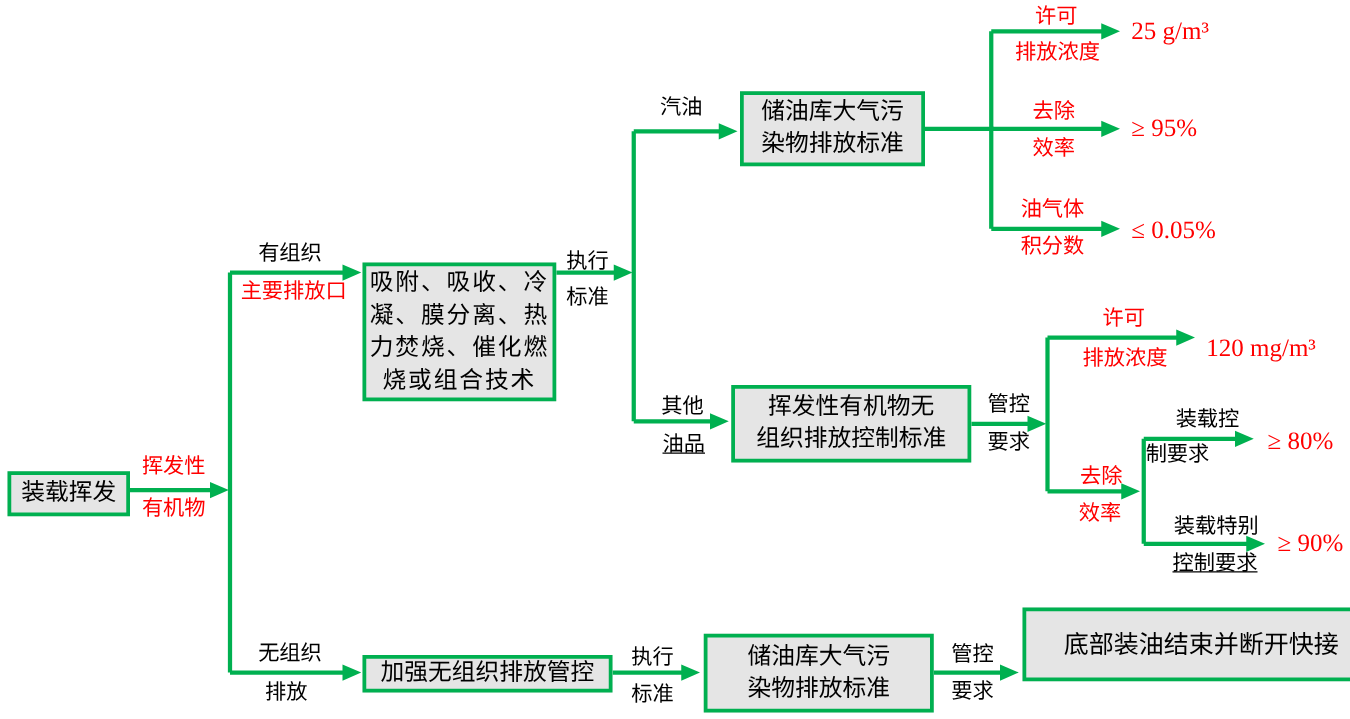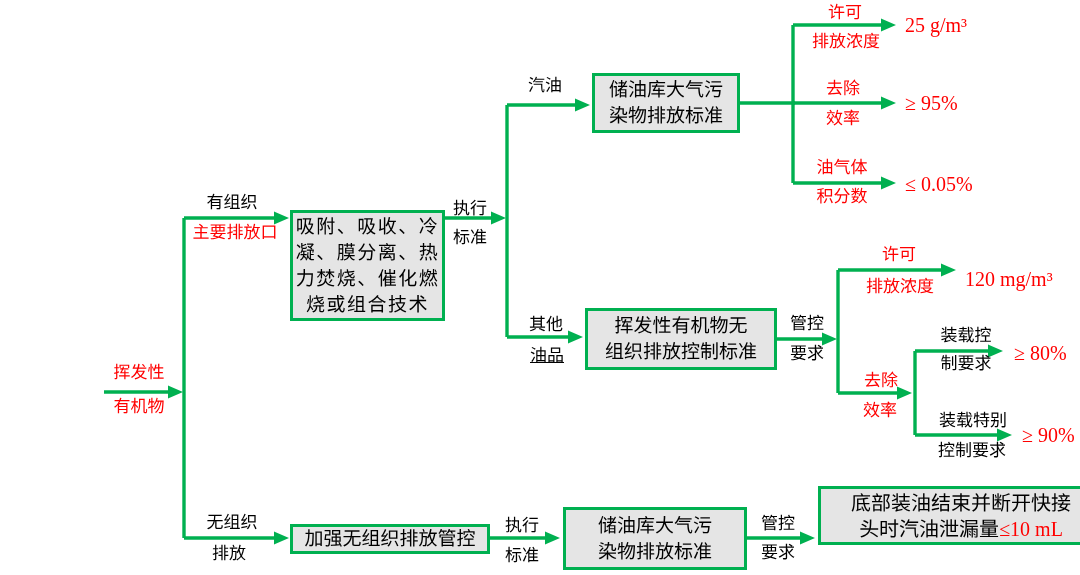--- a/index.html
+++ b/index.html
@@ -69,40 +69,40 @@
       <polygon points="837,339 822,332.5 822,345.5"></polygon>
       <polygon points="956,270 941,263.5 941,276.5"></polygon>
       <polygon points="912,393 897,386.5 897,399.5"></polygon>
       <polygon points="1003,351 988,344.5 988,357.5"></polygon>
       <polygon points="1012,435 997,428.5 997,441.5"></polygon>
       <polygon points="560,538 545,531.5 545,544.5"></polygon>
       <polygon points="815,538 800,531.5 800,544.5"></polygon>
     </g>
   </svg>
 
+  <div class="box" style="left:6px; top:377px; width:98px; height:36px;">装载挥发</div>
 
   <div class="box" style="left:290px; top:162px; width:155px; height:111px; letter-spacing:1.5px;margin-top:48px;">吸附、吸收、冷
 凝、膜分离、热
 力焚烧、催化燃
 烧或组合技术</div>
 
   <div class="box" style="left:592px; top:73px; width:148px; height:60px;">储油库大气污
 染物排放标准</div>
 
   <div class="box" style="left:585px; top:308px; width:192px; height:62px;">挥发性有机物无
 组织排放控制标准</div>
 
   <div class="box" style="left:290px; top:524px; width:200px; height:30px; line-height:24px;">加强无组织排放管控</div>
 
   <div class="box" style="left:563px; top:507px; width:184px; height:63px;">储油库大气污
 染物排放标准</div>
 
   <div class="box" style="left:818px; top:486px; width:286px; height:59px; white-space:normal; flex-direction:column; font-size:20px; line-height:26px;">
       <div>底部装油结束并断开快接</div>
-      <div><span>头时汽油泄漏量</span><span class="inline-red">≤10 mL</span></div>
     </div>
 
   <div class="lbl red" style="left:139px; top:364px;">挥发性</div>
   <div class="lbl red" style="left:139px; top:398px;">有机物</div>
 
   <div class="lbl" style="left:232px; top:194px;">有组织</div>
   <div class="lbl red" style="left:235px; top:224px;">主要排放口</div>
 
   <div class="lbl" style="left:232px; top:514px;">无组织</div>
   <div class="lbl" style="left:229px; top:545px;">排放</div>
@@ -127,24 +127,24 @@
   <div class="lbl red" style="left:842px; top:159px;">油气体</div>
   <div class="lbl red" style="left:842px; top:188px;">积分数</div>
 
   <div class="lbl red" style="left:899px; top:246px;">许可</div>
   <div class="lbl red" style="left:900px; top:278px;">排放浓度</div>
 
   <div class="lbl red" style="left:881px; top:372px;">去除</div>
   <div class="lbl red" style="left:880px; top:402px;">效率</div>
 
   <div class="lbl" style="left:966px; top:327px;">装载控</div>
-  <div class="lbl" style="left:966px; top:355px;">制要求</div>
+  <div class="lbl" style="left:942px; top:355px;">制要求</div>
 
   <div class="lbl" style="left:973px; top:412px;">装载特别</div>
-  <div class="lbl" style="left:972px; top:442px;">控制要求</div>
+  <div class="lbl" style="left:972px; top:442px;text-decoration:underline;">控制要求</div>
 
   <div class="lbl" style="left:522px; top:517px;">执行</div>
   <div class="lbl" style="left:522px; top:547px;">标准</div>
 
   <div class="lbl" style="left:778px; top:515px;">管控</div>
   <div class="lbl" style="left:778px; top:544px;">要求</div>
 
   <div class="val" style="left:905px; top:14px;">25 g/m³</div>
   <div class="val" style="left:905px; top:92px;">≥ 95%</div>
   <div class="val" style="left:905px; top:173px;">≤ 0.05%</div>

